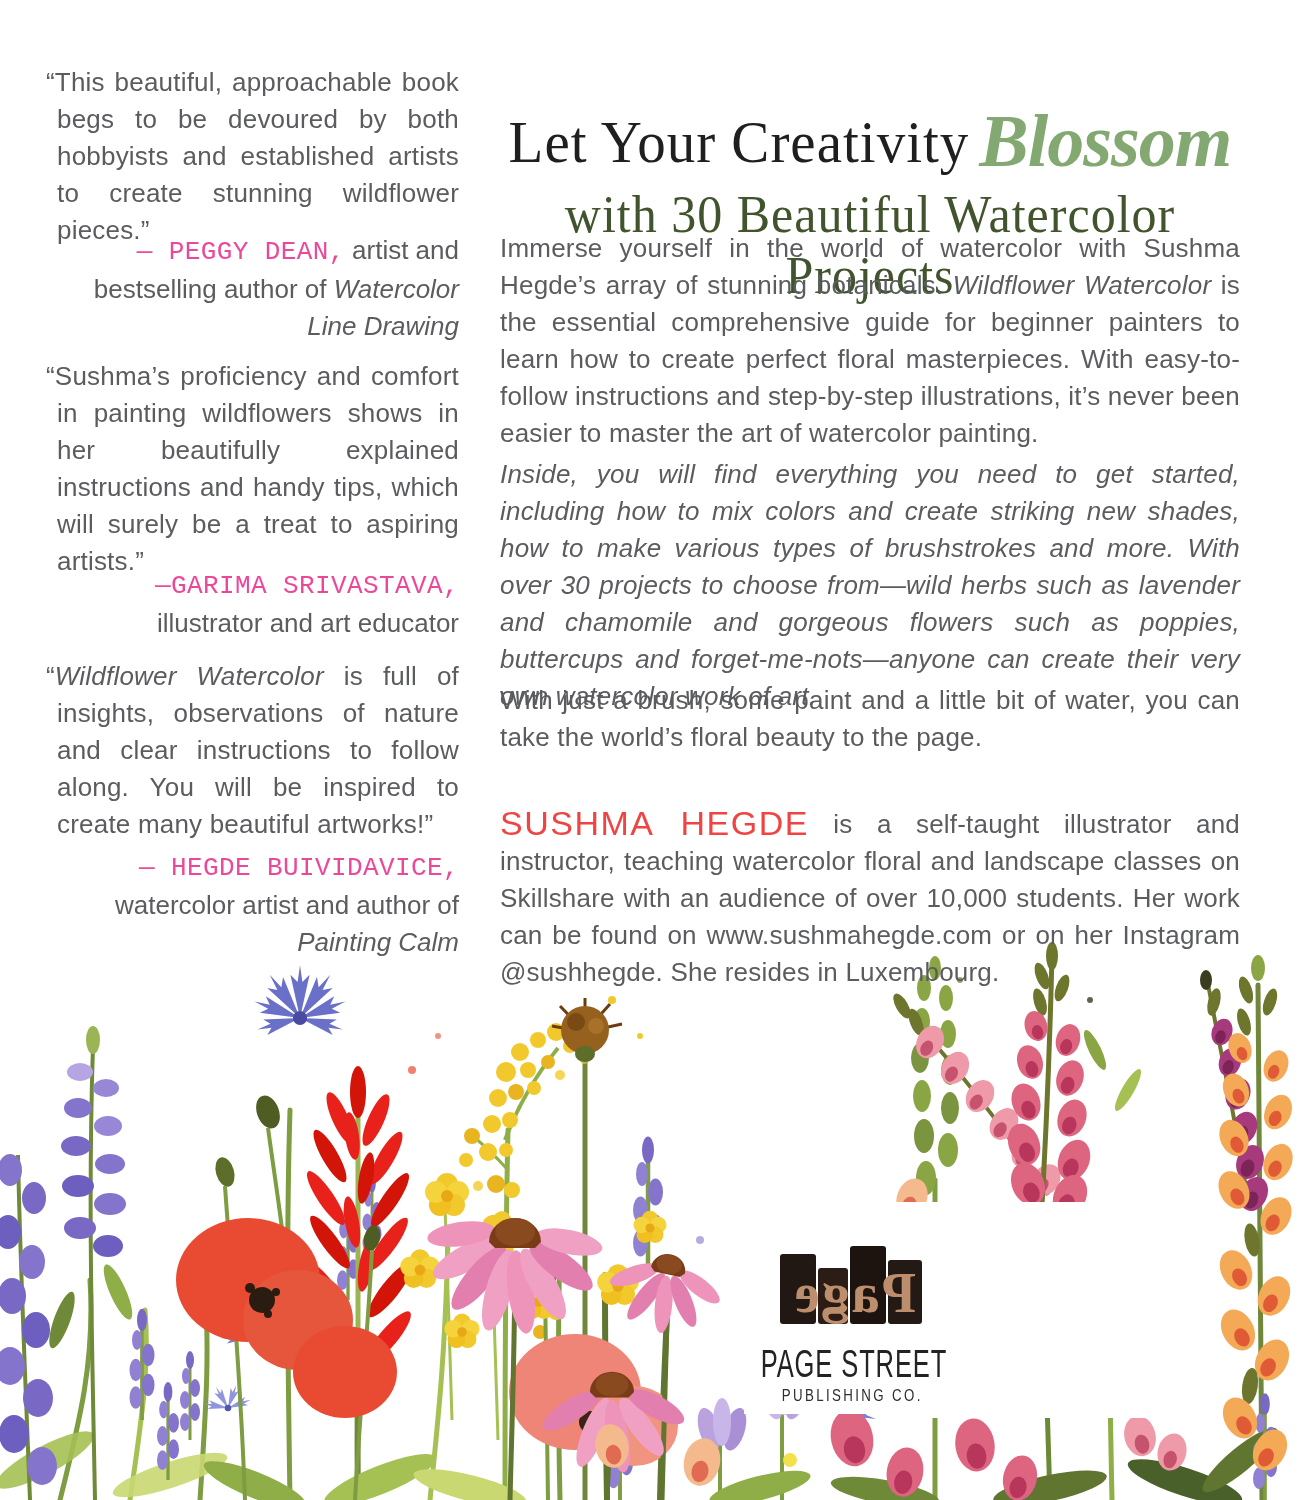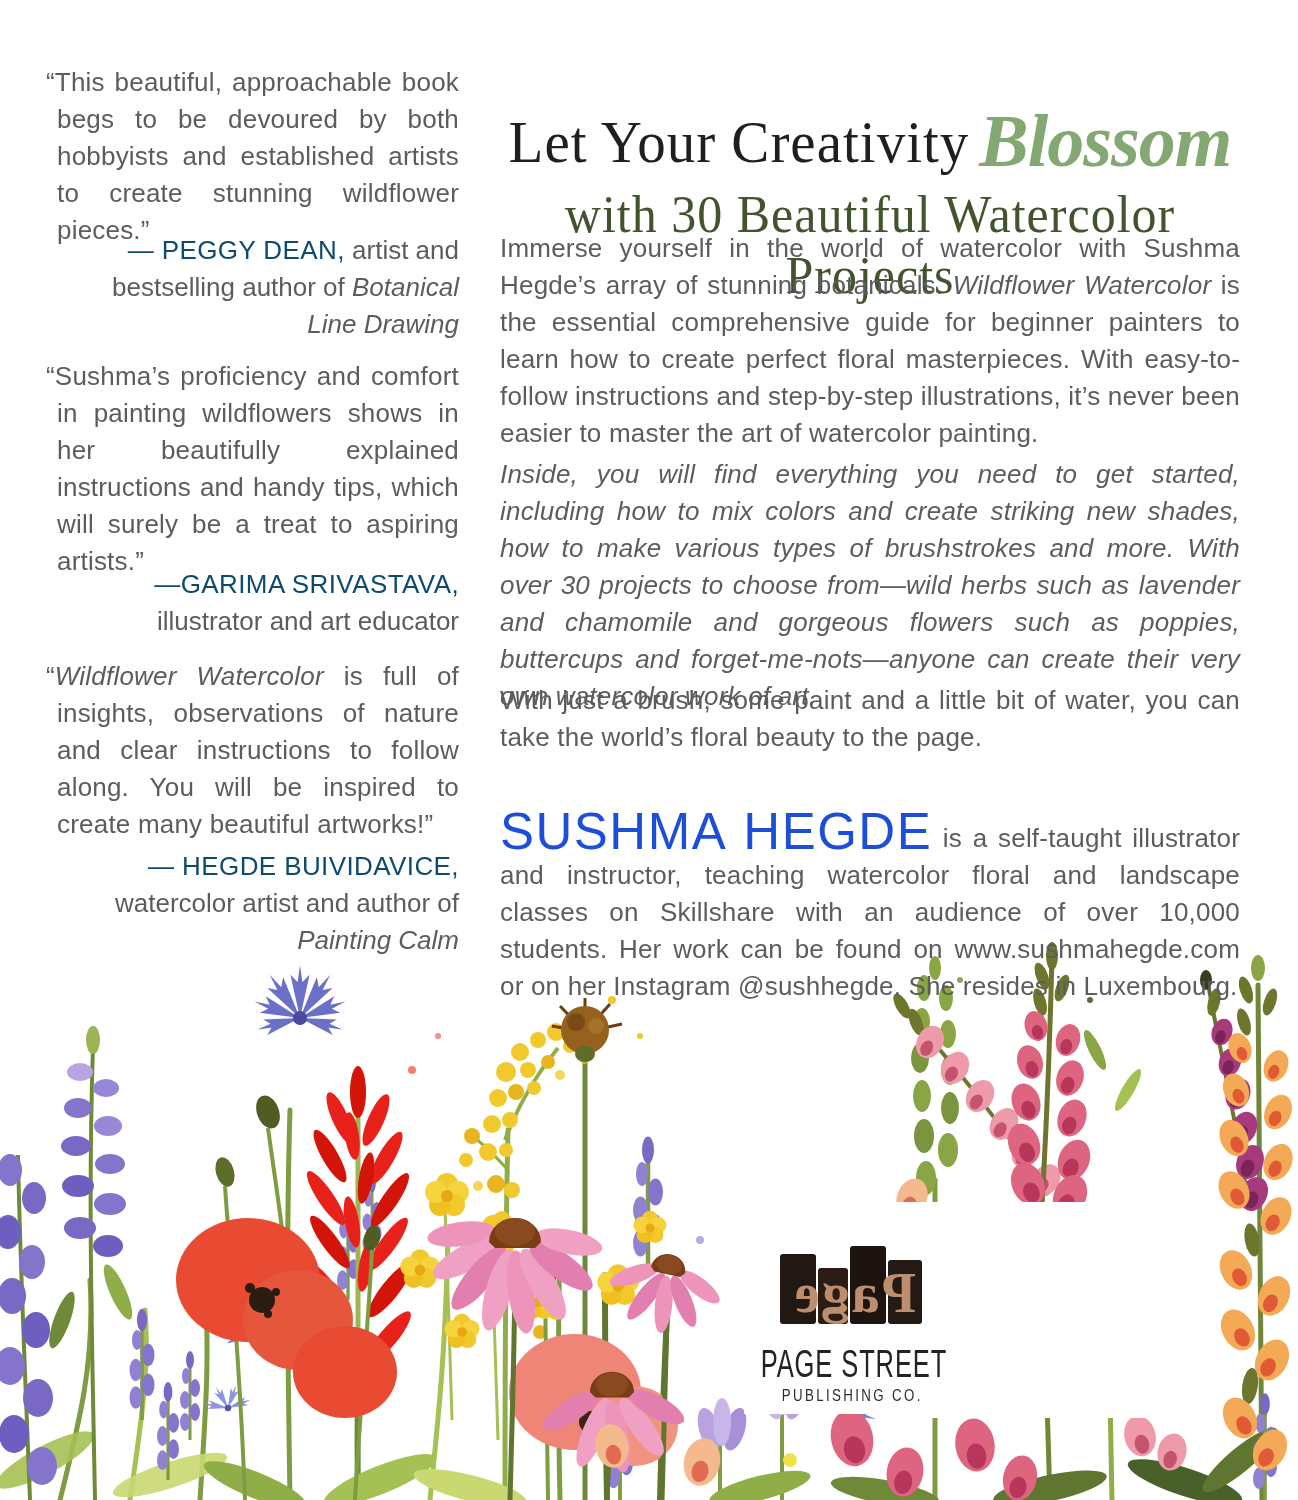--- a/index.html
+++ b/index.html
@@ -5,52 +5,52 @@
   html,body { margin:0; padding:0; background:#ffffff; }
   .page {
     position:relative; width:1298px; height:1500px; background:#ffffff;
     font-family:"Liberation Sans", sans-serif; overflow:hidden;
   }
   
   .left-col { position:absolute; left:57px; top:0; width:402px; color:#5b5c5f; z-index:2; }
   .lc-block { position:absolute; left:0; width:402px; }
   .quote { font-size:26px; line-height:37px; text-align:justify; letter-spacing:.2px; text-indent:-11px; font-weight:300; margin:0; }
   .attr  { font-size:26px; line-height:37px; text-align:right; margin:0; font-weight:300; }
-  .attr .name { color:#0c4a6e; letter-spacing:.4px; }
+  .attr .name { color:#ec4899; letter-spacing:.4px;font-family:Liberation Mono, monospace; }
   .it { font-style:italic; }
   
   .right-col { position:absolute; left:492px; top:0; width:756px; color:#5b5c5f; z-index:2; }
   .rc-block { position:absolute; left:0; width:756px; }
   .headline { text-align:center; font-family:"Liberation Serif", serif; }
   .hl-line1 { font-size:57px; color:#1f1f1f; letter-spacing:1px; display:inline-block; transform:scaleY(1.05); }
   .hl-script { font-size:74px; font-style:italic; font-weight:bold; color:#83a872; margin-left:10px; position:relative; top:5px; letter-spacing:-1px; }
   .hl-line2 { font-size:50px; color:#41542d; letter-spacing:1px; display:block; margin-top:8px; transform:scaleY(1.05); }
   .para { font-size:26px; line-height:37px; text-align:justify; letter-spacing:.2px; font-weight:300; margin:8px; }
-  .bio .author-name { font-size:51px; color:#1d4ed8; letter-spacing:1.5px; line-height:1; vertical-align:-2px; }
+  .bio .author-name { font-size:34px; color:#ef4444; letter-spacing:1.5px; line-height:1; vertical-align:-2px; }
   
   .meadow { position:absolute; left:0; bottom:0; width:1298px; height:560px; z-index:1; }
   
   .barcode-box { position:absolute; left:878px; top:1202px; width:318px; height:216px; background:#ffffff; z-index:5; }
   
   .publisher { position:absolute; left:744px; top:1236px; width:208px; text-align:center; z-index:6; background:#ffffff; padding:2px 4px 10px; }
   .pub-line1 { font-size:29px; color:#232323; letter-spacing:1px; display:inline-block; transform:scale(.88,1.35); transform-origin:center; margin-top:6px; font-weight:400; white-space:nowrap; }
   .pub-line2 { font-size:14px; color:#2d2d2d; letter-spacing:2.5px; display:inline-block; transform:scale(.95,1.2); margin-top:6px; white-space:nowrap; }
 </style>
 </head>
 <body>
 
 <div class="page">
 
   <aside class="left-col">
 
     <div class="lc-block" style="top:64px;">
       <p class="quote"><span>“</span><span class="it"></span><span>This beautiful, approachable book begs to be devoured by both hobbyists and established artists to create stunning wildflower pieces.”</span></p>
     </div>
     <div class="lc-block" style="top:232px;">
-      <p class="attr"><span class="name">— PEGGY DEAN,</span><span> artist and bestselling author of </span><span class="it">Botanical Line Drawing</span></p>
+      <p class="attr"><span class="name">— PEGGY DEAN,</span><span> artist and bestselling author of </span><span class="it">Watercolor Line Drawing</span></p>
     </div>
 
     <div class="lc-block" style="top:358px;">
       <p class="quote"><span>“</span><span class="it"></span><span>Sushma’s proficiency and comfort in painting wildflowers shows in her beautifully explained instructions and handy tips, which will surely be a treat to aspiring artists.”</span></p>
     </div>
     <div class="lc-block" style="top:566px;">
       <p class="attr"><span class="name">—GARIMA SRIVASTAVA,</span><span> illustrator and art educator</span><span class="it"></span></p>
     </div>
 
     <div class="lc-block" style="top:634px;margin-top:24px;">

